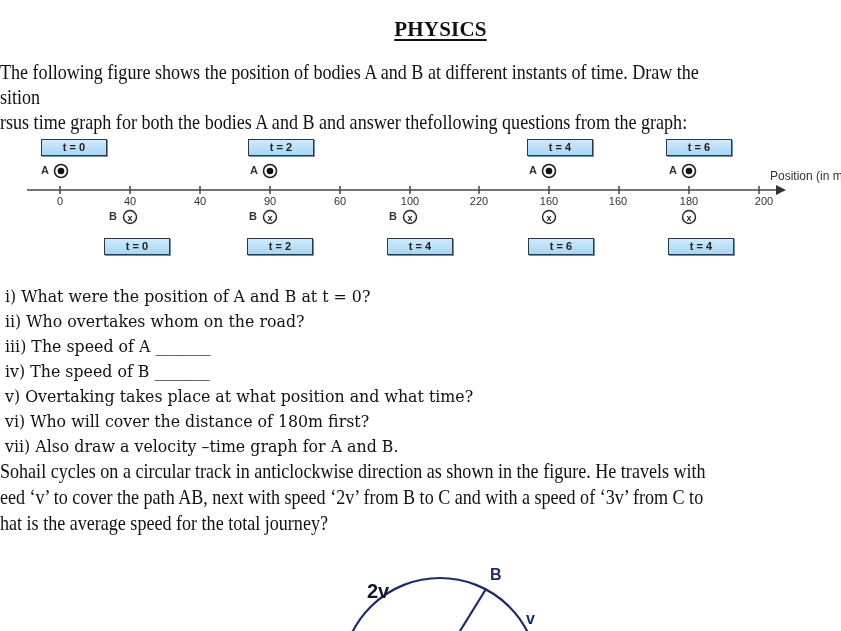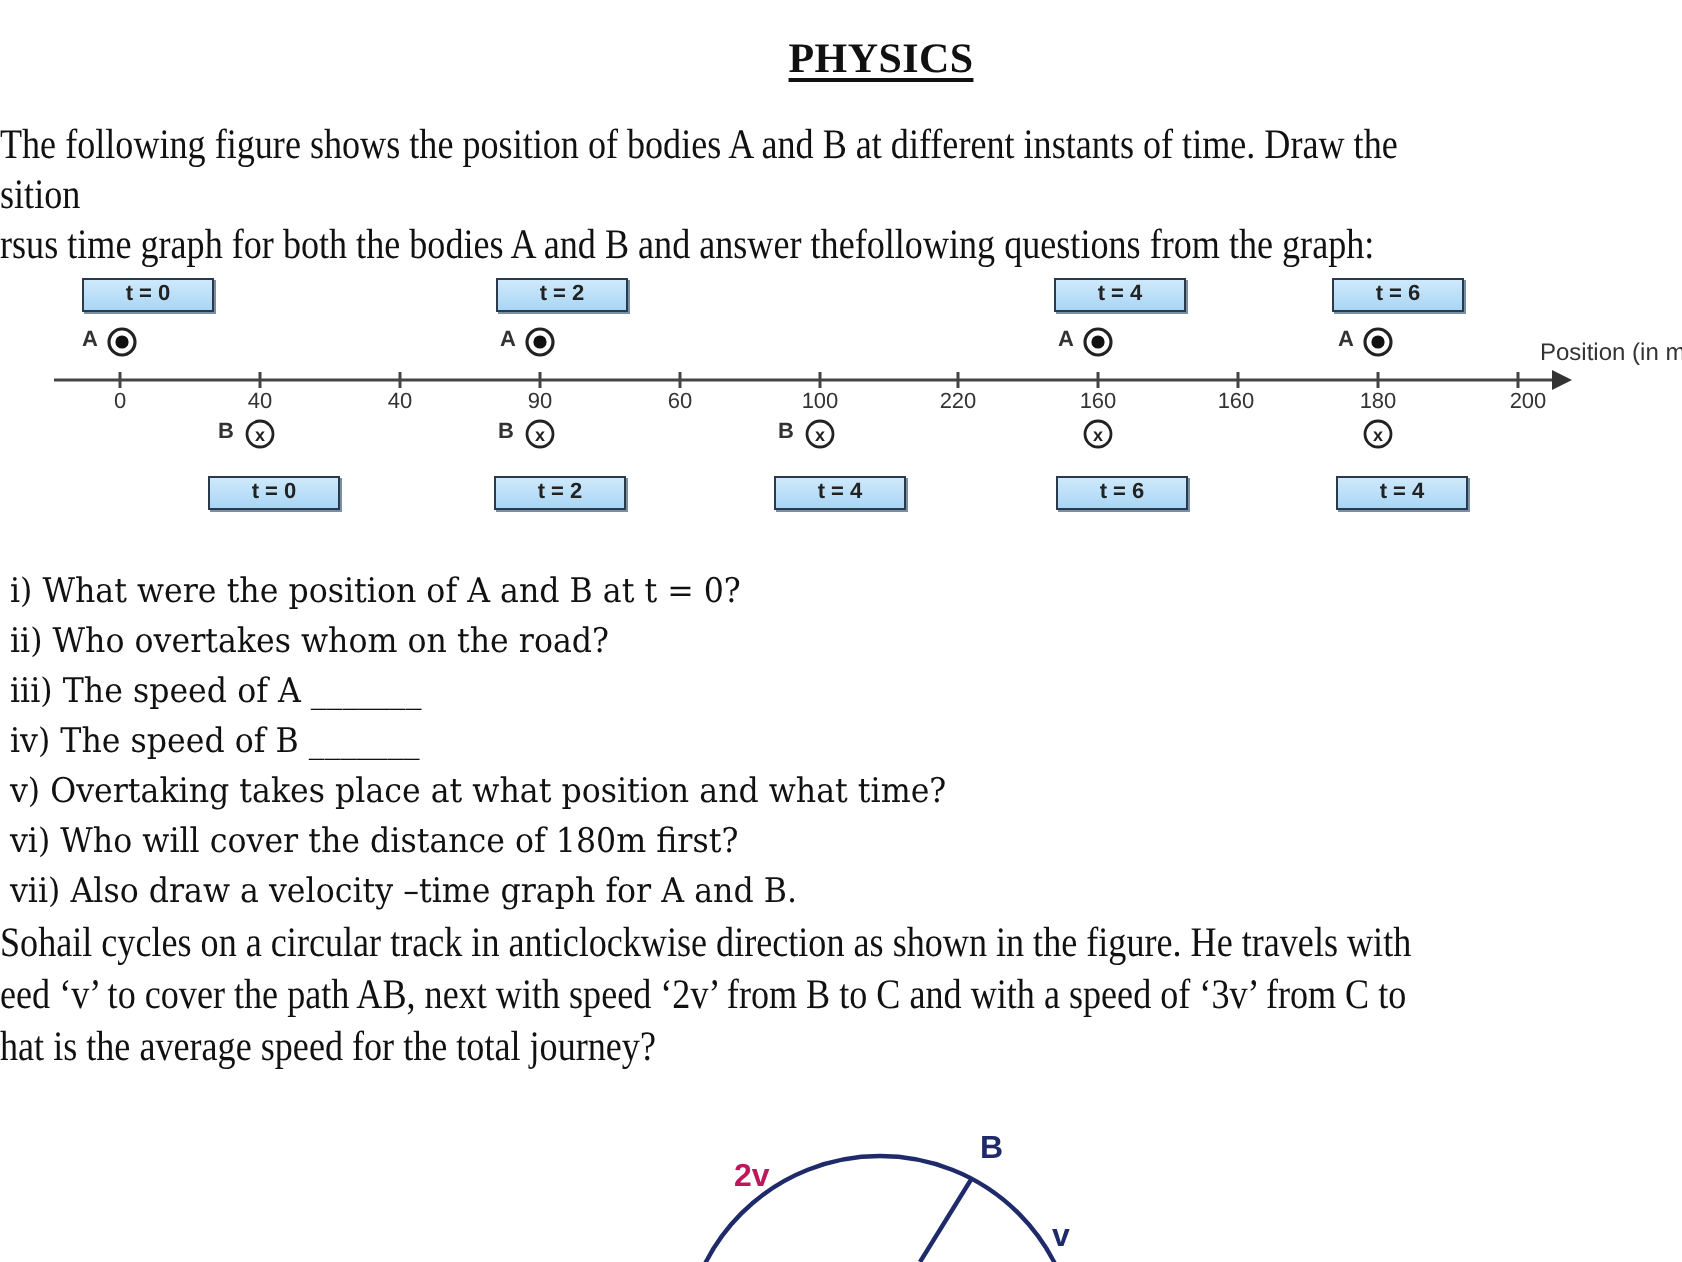--- a/index.html
+++ b/index.html
@@ -195,15 +195,15 @@
 <div class="abs q" style="left:5px;top:436px;">vii) Also draw a velocity –time graph for A and B.</div>
 
 <div class="abs narrow" style="left:0;top:459px;"> Sohail cycles on a circular track in anticlockwise direction as shown in the figure. He travels with</div>
 <div class="abs narrow" style="left:0;top:485px;">eed ‘v’ to cover the path AB, next with speed ‘2v’ from B to C and with a speed of ‘3v’ from C to</div>
 <div class="abs narrow" style="left:0;top:511px;">hat is the average speed for the total journey?</div>
 
 <svg style="position:absolute;left:0;top:0;" width="841" height="631">
   <circle cx="440" cy="676" r="98" fill="none" stroke="#1f2a6b" stroke-width="2.2"></circle>
   <line x1="486" y1="589" x2="460" y2="631" stroke="#1f2a6b" stroke-width="2.2"></line>
 </svg>
-<div class="abs" style="left:367px;top:580px;font-family:'Liberation Sans',sans-serif;font-weight:bold;font-size:16px;color:#be185d;">2v</div>
+<div class="abs" style="left:367px;top:580px;font-family:'Liberation Sans',sans-serif;font-weight:bold;font-size:20px;color:#0f172a;">2v</div>
 <div class="abs" style="left:490px;top:566px;font-family:'Liberation Sans',sans-serif;font-weight:bold;font-size:16px;color:#1f2a6b;">B</div>
 <div class="abs" style="left:526px;top:610px;font-family:'Liberation Sans',sans-serif;font-weight:bold;font-size:16px;color:#1f2a6b;">v</div>
 
 </body></html>

